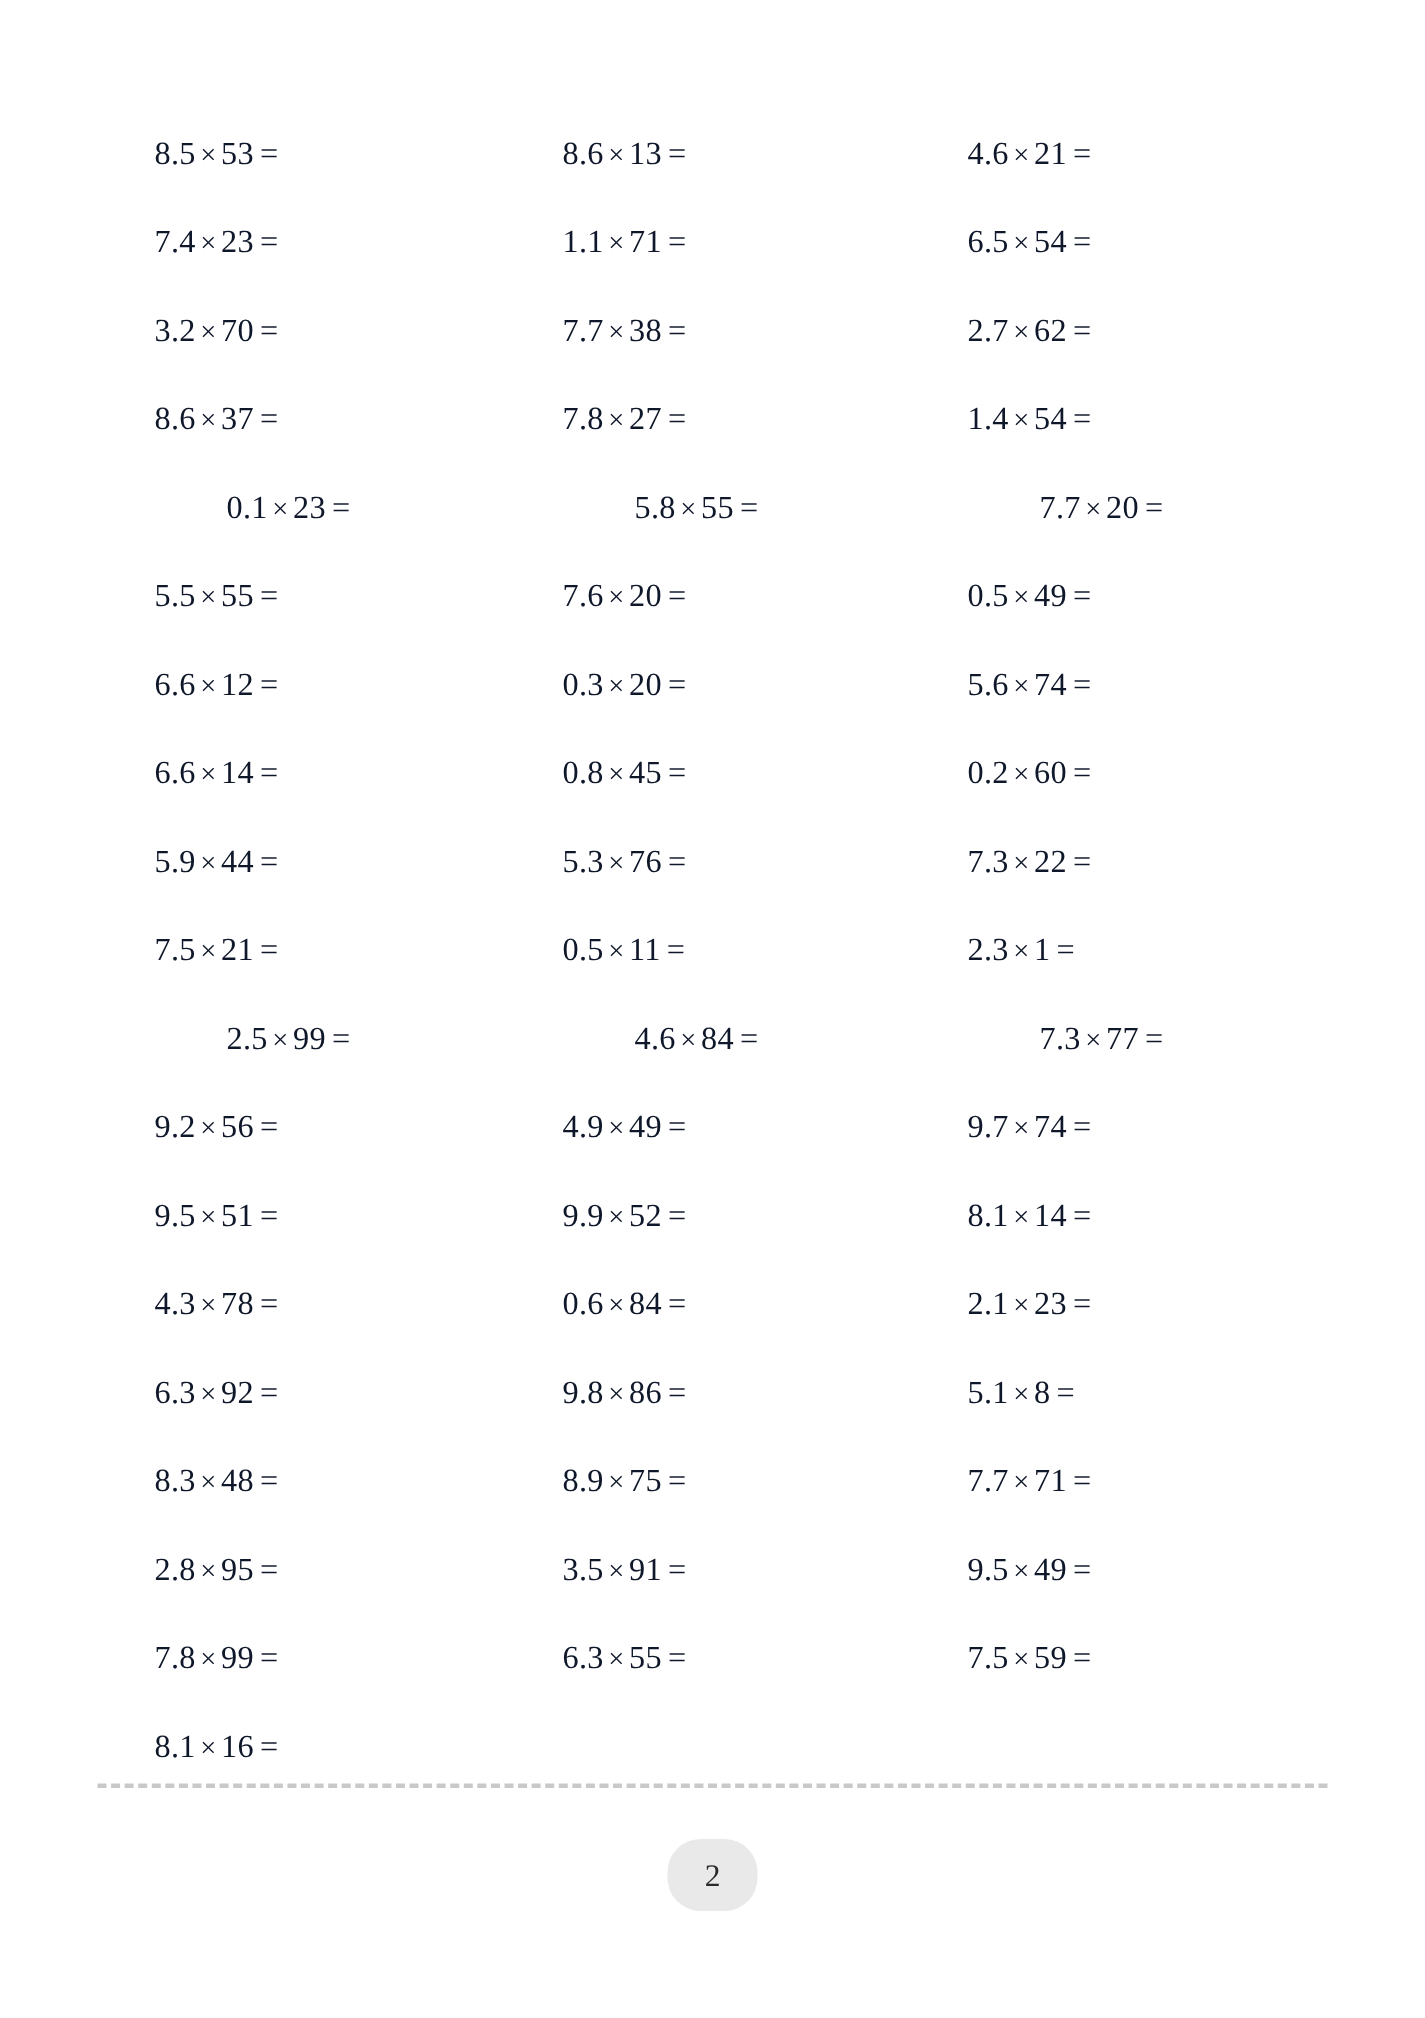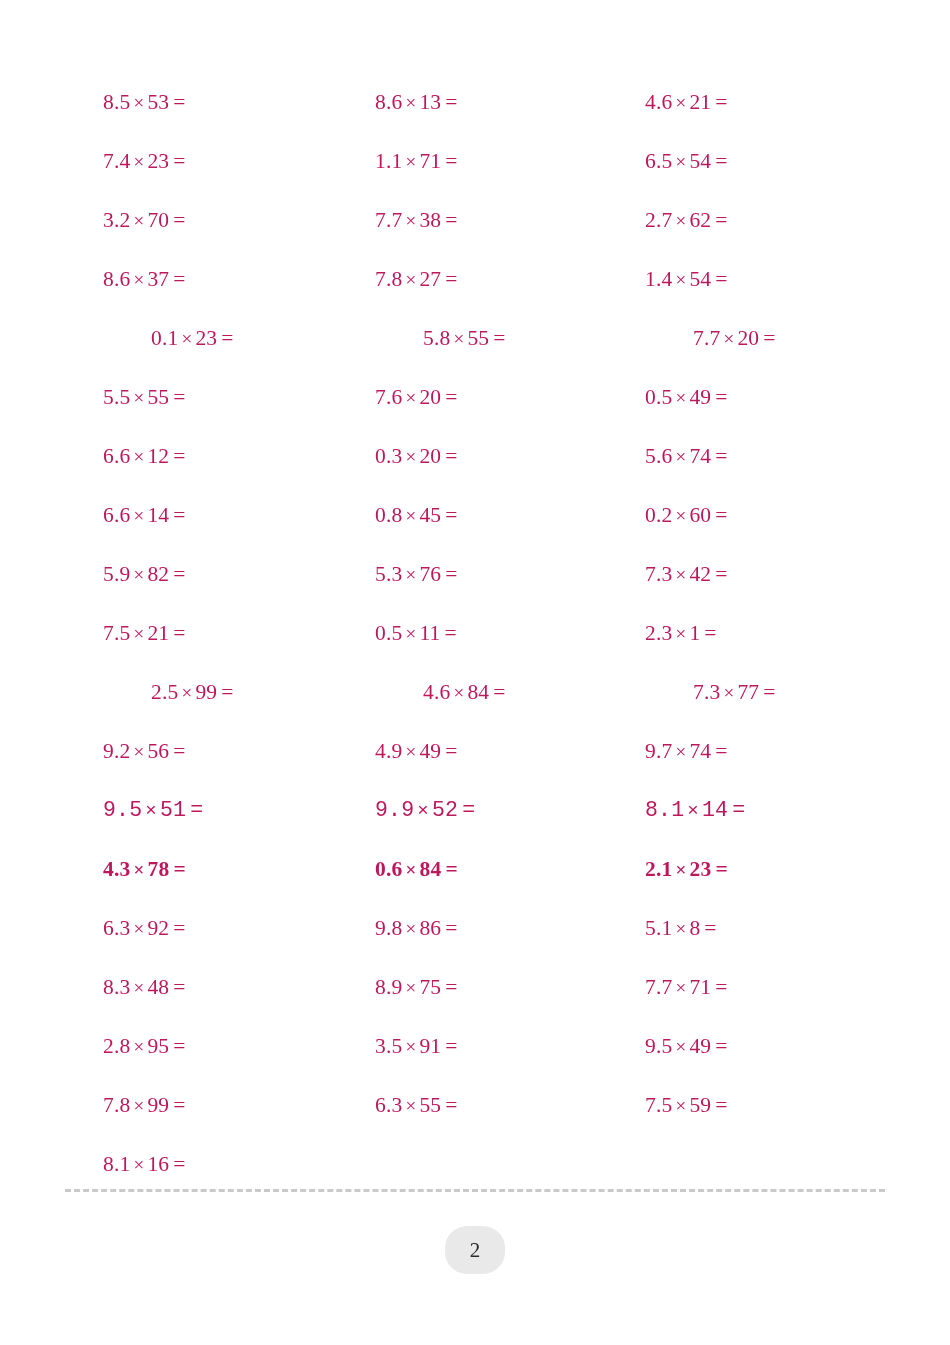--- a/index.html
+++ b/index.html
@@ -41,21 +41,21 @@
     height: 59px;
   }
 
   .problem-cell {
     position: absolute;
     top: 0;
     font-size: 21.5px;
     line-height: 59px;
     white-space: nowrap;
     letter-spacing: 0.2px;
-    color: #be185d;
+    color: #0f172a;
   }
 
   .problem-cell.col-0 { left: 103px; }
   .problem-cell.col-1 { left: 375px; }
   .problem-cell.col-2 { left: 645px; }
 
   .problem-cell .operand,
   .problem-cell .times-sign,
   .problem-cell .equals-sign {
     display: inline;
@@ -138,45 +138,45 @@
         <div class="problem-cell col-0"><span class="operand">6.6</span><span class="times-sign">×</span><span class="operand">12</span><span class="equals-sign">=</span></div>
         <div class="problem-cell col-1"><span class="operand">0.3</span><span class="times-sign">×</span><span class="operand">20</span><span class="equals-sign">=</span></div>
         <div class="problem-cell col-2"><span class="operand">5.6</span><span class="times-sign">×</span><span class="operand">74</span><span class="equals-sign">=</span></div>
       </div>
       <div class="problem-row" style="top: 486px;">
         <div class="problem-cell col-0"><span class="operand">6.6</span><span class="times-sign">×</span><span class="operand">14</span><span class="equals-sign">=</span></div>
         <div class="problem-cell col-1"><span class="operand">0.8</span><span class="times-sign">×</span><span class="operand">45</span><span class="equals-sign">=</span></div>
         <div class="problem-cell col-2"><span class="operand">0.2</span><span class="times-sign">×</span><span class="operand">60</span><span class="equals-sign">=</span></div>
       </div>
       <div class="problem-row" style="top: 545px;">
-        <div class="problem-cell col-0"><span class="operand">5.9</span><span class="times-sign">×</span><span class="operand">82</span><span class="equals-sign">=</span></div>
+        <div class="problem-cell col-0"><span class="operand">5.9</span><span class="times-sign">×</span><span class="operand">44</span><span class="equals-sign">=</span></div>
         <div class="problem-cell col-1"><span class="operand">5.3</span><span class="times-sign">×</span><span class="operand">76</span><span class="equals-sign">=</span></div>
-        <div class="problem-cell col-2"><span class="operand">7.3</span><span class="times-sign">×</span><span class="operand">42</span><span class="equals-sign">=</span></div>
+        <div class="problem-cell col-2"><span class="operand">7.3</span><span class="times-sign">×</span><span class="operand">22</span><span class="equals-sign">=</span></div>
       </div>
       <div class="problem-row" style="top: 604px;">
         <div class="problem-cell col-0"><span class="operand">7.5</span><span class="times-sign">×</span><span class="operand">21</span><span class="equals-sign">=</span></div>
         <div class="problem-cell col-1"><span class="operand">0.5</span><span class="times-sign">×</span><span class="operand">11</span><span class="equals-sign">=</span></div>
         <div class="problem-cell col-2"><span class="operand">2.3</span><span class="times-sign">×</span><span class="operand">1</span><span class="equals-sign">=</span></div>
       </div>
       <div class="problem-row" style="top: 663px; margin-left: 48px;">
         <div class="problem-cell col-0"><span class="operand">2.5</span><span class="times-sign">×</span><span class="operand">99</span><span class="equals-sign">=</span></div>
         <div class="problem-cell col-1"><span class="operand">4.6</span><span class="times-sign">×</span><span class="operand">84</span><span class="equals-sign">=</span></div>
         <div class="problem-cell col-2"><span class="operand">7.3</span><span class="times-sign">×</span><span class="operand">77</span><span class="equals-sign">=</span></div>
       </div>
       <div class="problem-row" style="top: 722px;">
         <div class="problem-cell col-0"><span class="operand">9.2</span><span class="times-sign">×</span><span class="operand">56</span><span class="equals-sign">=</span></div>
         <div class="problem-cell col-1"><span class="operand">4.9</span><span class="times-sign">×</span><span class="operand">49</span><span class="equals-sign">=</span></div>
         <div class="problem-cell col-2"><span class="operand">9.7</span><span class="times-sign">×</span><span class="operand">74</span><span class="equals-sign">=</span></div>
       </div>
-      <div class="problem-row" style="top: 781px; font-family: Liberation Mono, monospace;">
+      <div class="problem-row" style="top: 781px;">
         <div class="problem-cell col-0"><span class="operand">9.5</span><span class="times-sign">×</span><span class="operand">51</span><span class="equals-sign">=</span></div>
         <div class="problem-cell col-1"><span class="operand">9.9</span><span class="times-sign">×</span><span class="operand">52</span><span class="equals-sign">=</span></div>
         <div class="problem-cell col-2"><span class="operand">8.1</span><span class="times-sign">×</span><span class="operand">14</span><span class="equals-sign">=</span></div>
       </div>
-      <div class="problem-row" style="top: 840px; font-weight: bold;">
+      <div class="problem-row" style="top: 840px;">
         <div class="problem-cell col-0"><span class="operand">4.3</span><span class="times-sign">×</span><span class="operand">78</span><span class="equals-sign">=</span></div>
         <div class="problem-cell col-1"><span class="operand">0.6</span><span class="times-sign">×</span><span class="operand">84</span><span class="equals-sign">=</span></div>
         <div class="problem-cell col-2"><span class="operand">2.1</span><span class="times-sign">×</span><span class="operand">23</span><span class="equals-sign">=</span></div>
       </div>
       <div class="problem-row" style="top: 899px;">
         <div class="problem-cell col-0"><span class="operand">6.3</span><span class="times-sign">×</span><span class="operand">92</span><span class="equals-sign">=</span></div>
         <div class="problem-cell col-1"><span class="operand">9.8</span><span class="times-sign">×</span><span class="operand">86</span><span class="equals-sign">=</span></div>
         <div class="problem-cell col-2"><span class="operand">5.1</span><span class="times-sign">×</span><span class="operand">8</span><span class="equals-sign">=</span></div>
       </div>
       <div class="problem-row" style="top: 958px;">

